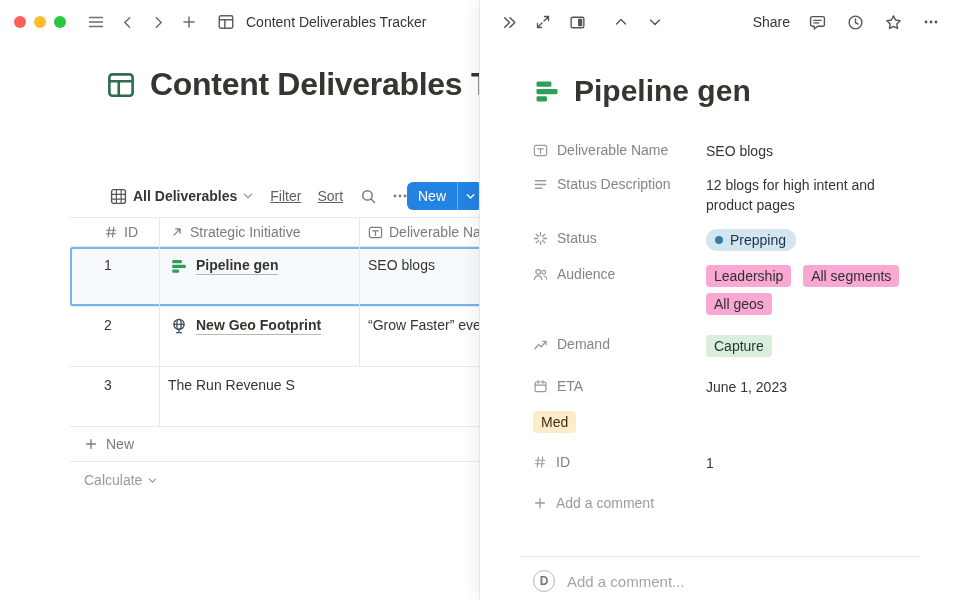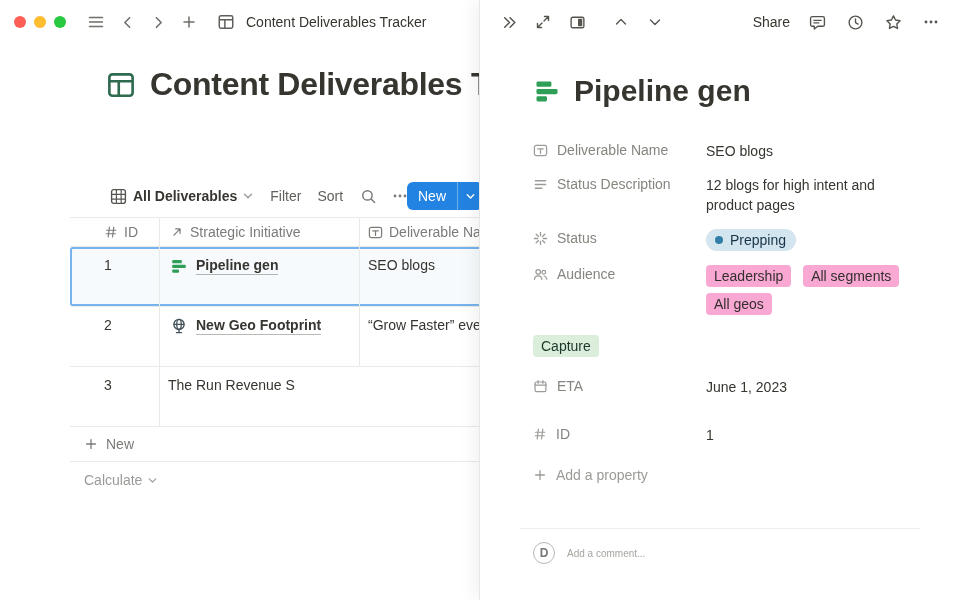--- a/index.html
+++ b/index.html
@@ -25,21 +25,21 @@
   .page-header { position:absolute; top:66px; left:106px; display:flex; align-items:center;
     gap:14px; white-space:nowrap; }
   .page-header h1 { margin:0; font-size:32px; font-weight:700; letter-spacing:-0.3px; }
 
   
   .db-toolbar { position:absolute; top:179px; left:110px; right:0; height:34px;
     display:flex; align-items:center; font-size:14px; }
   .view-icon { color:#55544f; }
   .view-name { font-weight:700; margin-left:6px; }
   .view-caret { margin-left:5px; color:#9b9a97; }
-  .menu-label { color:#60605c; }
+  .menu-label { color:#60605c;text-decoration:underline; }
   .ml-filter { margin-left:16px; } .ml-sort { margin-left:16px; }
   .ml-search { margin-left:14px; color:#7c7b78; } .ml-dots { margin-left:10px; color:#7c7b78; }
   .new-button { position:absolute; left:297px; top:3px; height:28px; display:flex;
     align-items:stretch; background:#2383e2; color:#fff; border-radius:6px; overflow:hidden; }
   .new-main { display:flex; align-items:center; padding:0 11px; font-size:14px; font-weight:500; }
   .new-caret { display:flex; align-items:center; padding:0 7px; border-left:1px solid rgba(255,255,255,0.35); }
 
   
   .db-table { position:absolute; top:217px; left:70px; width:890px; font-size:14px; }
   .t-header { display:flex; align-items:stretch; height:30px;
@@ -83,21 +83,21 @@
   .dot { width:8px; height:8px; border-radius:50%; background:#337ea9; display:inline-block; }
   .tag { background:#f9a8d4; color:#32302c; margin:0 8px 6px 0; }
   .tag.green { background:#dbeddb; color:#1c3829; }
   .tag.yellow { background:#fdecc8; color:#402c1b; }
   .add-prop { display:flex; align-items:center; gap:9px; color:#9b9a97; font-size:14px;
     padding:9px 0; margin-top:6px; cursor:pointer; }
   .p-divider { border:none; border-top:1px solid #ededeb; margin:36px 0 0 -13px; }
   .comment-row { display:flex; align-items:center; gap:12px; padding-top:13px; }
   .avatar { width:22px; height:22px; border-radius:50%; border:1px solid #b9b8b4; color:#787774;
     font-size:12px; font-weight:700; display:flex; align-items:center; justify-content:center; }
-  .comment-placeholder { font-size:10px; color:#a5a49f; }
+  .comment-placeholder { font-size:15px; color:#a5a49f; }
 </style>
 </head>
 <body>
 
 <div class="app">
 
   <header class="titlebar">
     <div class="lights">
       <span class="light red"></span>
       <span class="light yellow"></span>
@@ -404,60 +404,72 @@
             <span>Audience</span>
           </div>
           <div class="prop-value">
             <span class="pill tag">Leadership</span>
             <span class="pill tag">All segments</span>
             <span class="pill tag">All geos</span>
           </div>
         </div>
 
         <div class="prop">
+          <div class="prop-label">
+            <span class="icon">
+              <svg width="15" height="15" viewBox="0 0 16 16" fill="none" stroke="currentColor" stroke-width="1.4" stroke-linecap="round" stroke-linejoin="round">
+                  <path d="M2 12.5 6.2 8l2.6 2.4 5-5.4"></path>
+                  <path d="M10.5 4.6h3.4V8"></path>
+                </svg>
+            </span>
+            <span>Demand</span>
+          </div>
           <div class="prop-value">
             <span class="pill tag green">Capture</span>
           </div>
         </div>
 
         <div class="prop">
           <div class="prop-label">
             <span class="icon">
               <svg width="15" height="15" viewBox="0 0 16 16" fill="none" stroke="currentColor" stroke-width="1.3">
                   <rect x="2.2" y="3.2" width="11.6" height="10.3" rx="1.6"></rect>
                   <path d="M2.2 6.6h11.6M5.4 1.8v2.8M10.6 1.8v2.8" stroke-linecap="round"></path>
                 </svg>
             </span>
             <span>ETA</span>
           </div>
           <div class="prop-value">June 1, 2023</div>
         </div>
 
         <div class="prop">
+          <div class="prop-value">
+            <span class="pill tag yellow">Med</span>
+          </div>
         </div>
 
         <div class="prop">
           <div class="prop-label">
             <span class="icon">
               <svg width="14" height="14" viewBox="0 0 16 16">
                   <path d="M6.2 2.5 4.8 13.5M11.2 2.5 9.8 13.5M3 6h10.5M2.5 10H13" stroke="currentColor" stroke-width="1.3" fill="none" stroke-linecap="round"></path>
                 </svg>
             </span>
             <span>ID</span>
           </div>
           <div class="prop-value">1</div>
         </div>
 
         <div class="add-prop">
           <span class="icon">
             <svg width="14" height="14" viewBox="0 0 16 16">
                 <path d="M8 3v10M3 8h10" stroke="currentColor" stroke-width="1.5" fill="none" stroke-linecap="round"></path>
               </svg>
           </span>
-          <span>Add a property</span>
+          <span>Add a comment</span>
         </div>
       </div>
 
       <hr class="p-divider">
 
       <div class="comment-row">
         <span class="avatar">D</span>
         <span class="comment-placeholder">Add a comment...</span>
       </div>
     </div>

